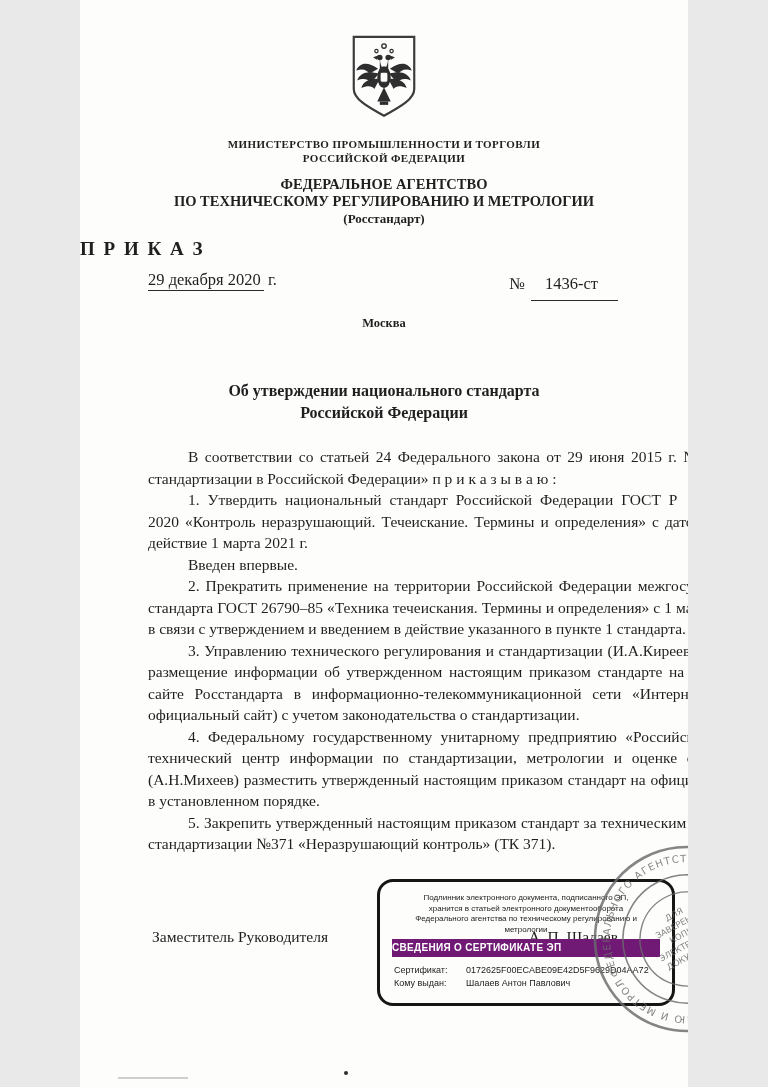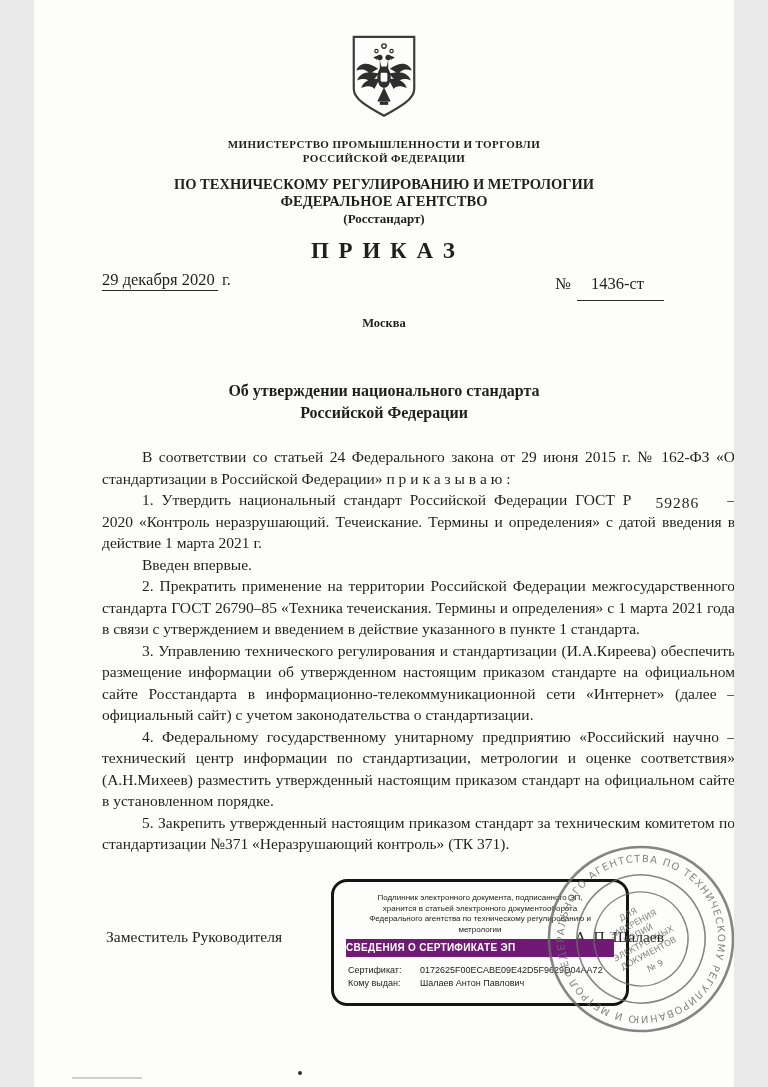--- a/index.html
+++ b/index.html
@@ -1,29 +1,29 @@
 <!DOCTYPE html>
 <html><head>
 <meta charset="utf-8">
 <style>
   html,body{margin:0;padding:0;background:#e9e9e9;}
   .page{
-    position:relative; width:700px; height:1087px; margin:0 auto;
+    position:relative; width:608px; height:1087px; margin:0 auto;
     background:#fdfdfc; overflow:hidden;
     font-family:"Liberation Serif", serif; color:#1f1f1f;
   }
   
   .emblem{position:absolute; left:0; right:0; top:33px; text-align:center;}
   .ministry{position:absolute; left:0; right:0; top:138px; text-align:center;
     font-weight:bold; font-size:11px; line-height:13.5px; letter-spacing:.4px;}
   .agency{position:absolute; left:0; right:0; top:176px; text-align:center;
     font-weight:bold; font-size:14.5px; line-height:17px;}
   .agency .small{font-size:13px;}
-  .doctype{position:absolute; left:0; right:0; top:238px; text-align:center;
-    font-weight:bold; font-size:23px; letter-spacing:2px;}
+  .doctype{position:absolute; left:0; right:0; top:238px; 
+    font-weight:bold; font-size:19px; letter-spacing:2px;}
   .meta-row{position:absolute; left:68px; right:70px; top:270px; font-size:16.5px;}
   .meta-date{position:absolute; left:0; top:0;text-align:center;}
   .meta-num{position:absolute; right:0; top:4px;}
   .u-date{border-bottom:1.5px solid #2b2b2b; padding:0 3px 1px 0;}
   .u-num{display:inline-block; border-bottom:1.5px solid #2b2b2b; padding:0 20px 6px 14px; margin-left:6px;}
   .city{position:absolute; left:0; right:0; top:316px; text-align:center;
     font-weight:bold; font-size:12.5px;}
   .title{position:absolute; left:0; right:0; top:380px; text-align:center;
     font-weight:bold; font-size:16px; line-height:22px;}
   
@@ -84,22 +84,22 @@
       </g>
     </svg>
   </div>
 
   <div class="ministry">
     <div>МИНИСТЕРСТВО ПРОМЫШЛЕННОСТИ И ТОРГОВЛИ</div>
     <div>РОССИЙСКОЙ  ФЕДЕРАЦИИ</div>
   </div>
 
   <div class="agency">
+    <div>ФЕДЕРАЛЬНОЕ АГЕНТСТВО</div>
     <div>ПО ТЕХНИЧЕСКОМУ РЕГУЛИРОВАНИЮ И МЕТРОЛОГИИ</div>
-    <div>ФЕДЕРАЛЬНОЕ АГЕНТСТВО</div>
     <div class="small">(Росстандарт)</div>
   </div>
 
   <div class="doctype">П Р И К А З</div>
 
   <div class="meta-row">
     <div class="meta-date"><span class="u-date">29 декабря 2020</span><span> г.</span></div>
     <div class="meta-num"><span>№</span><span class="u-num">1436-ст</span></div>
   </div>
 

